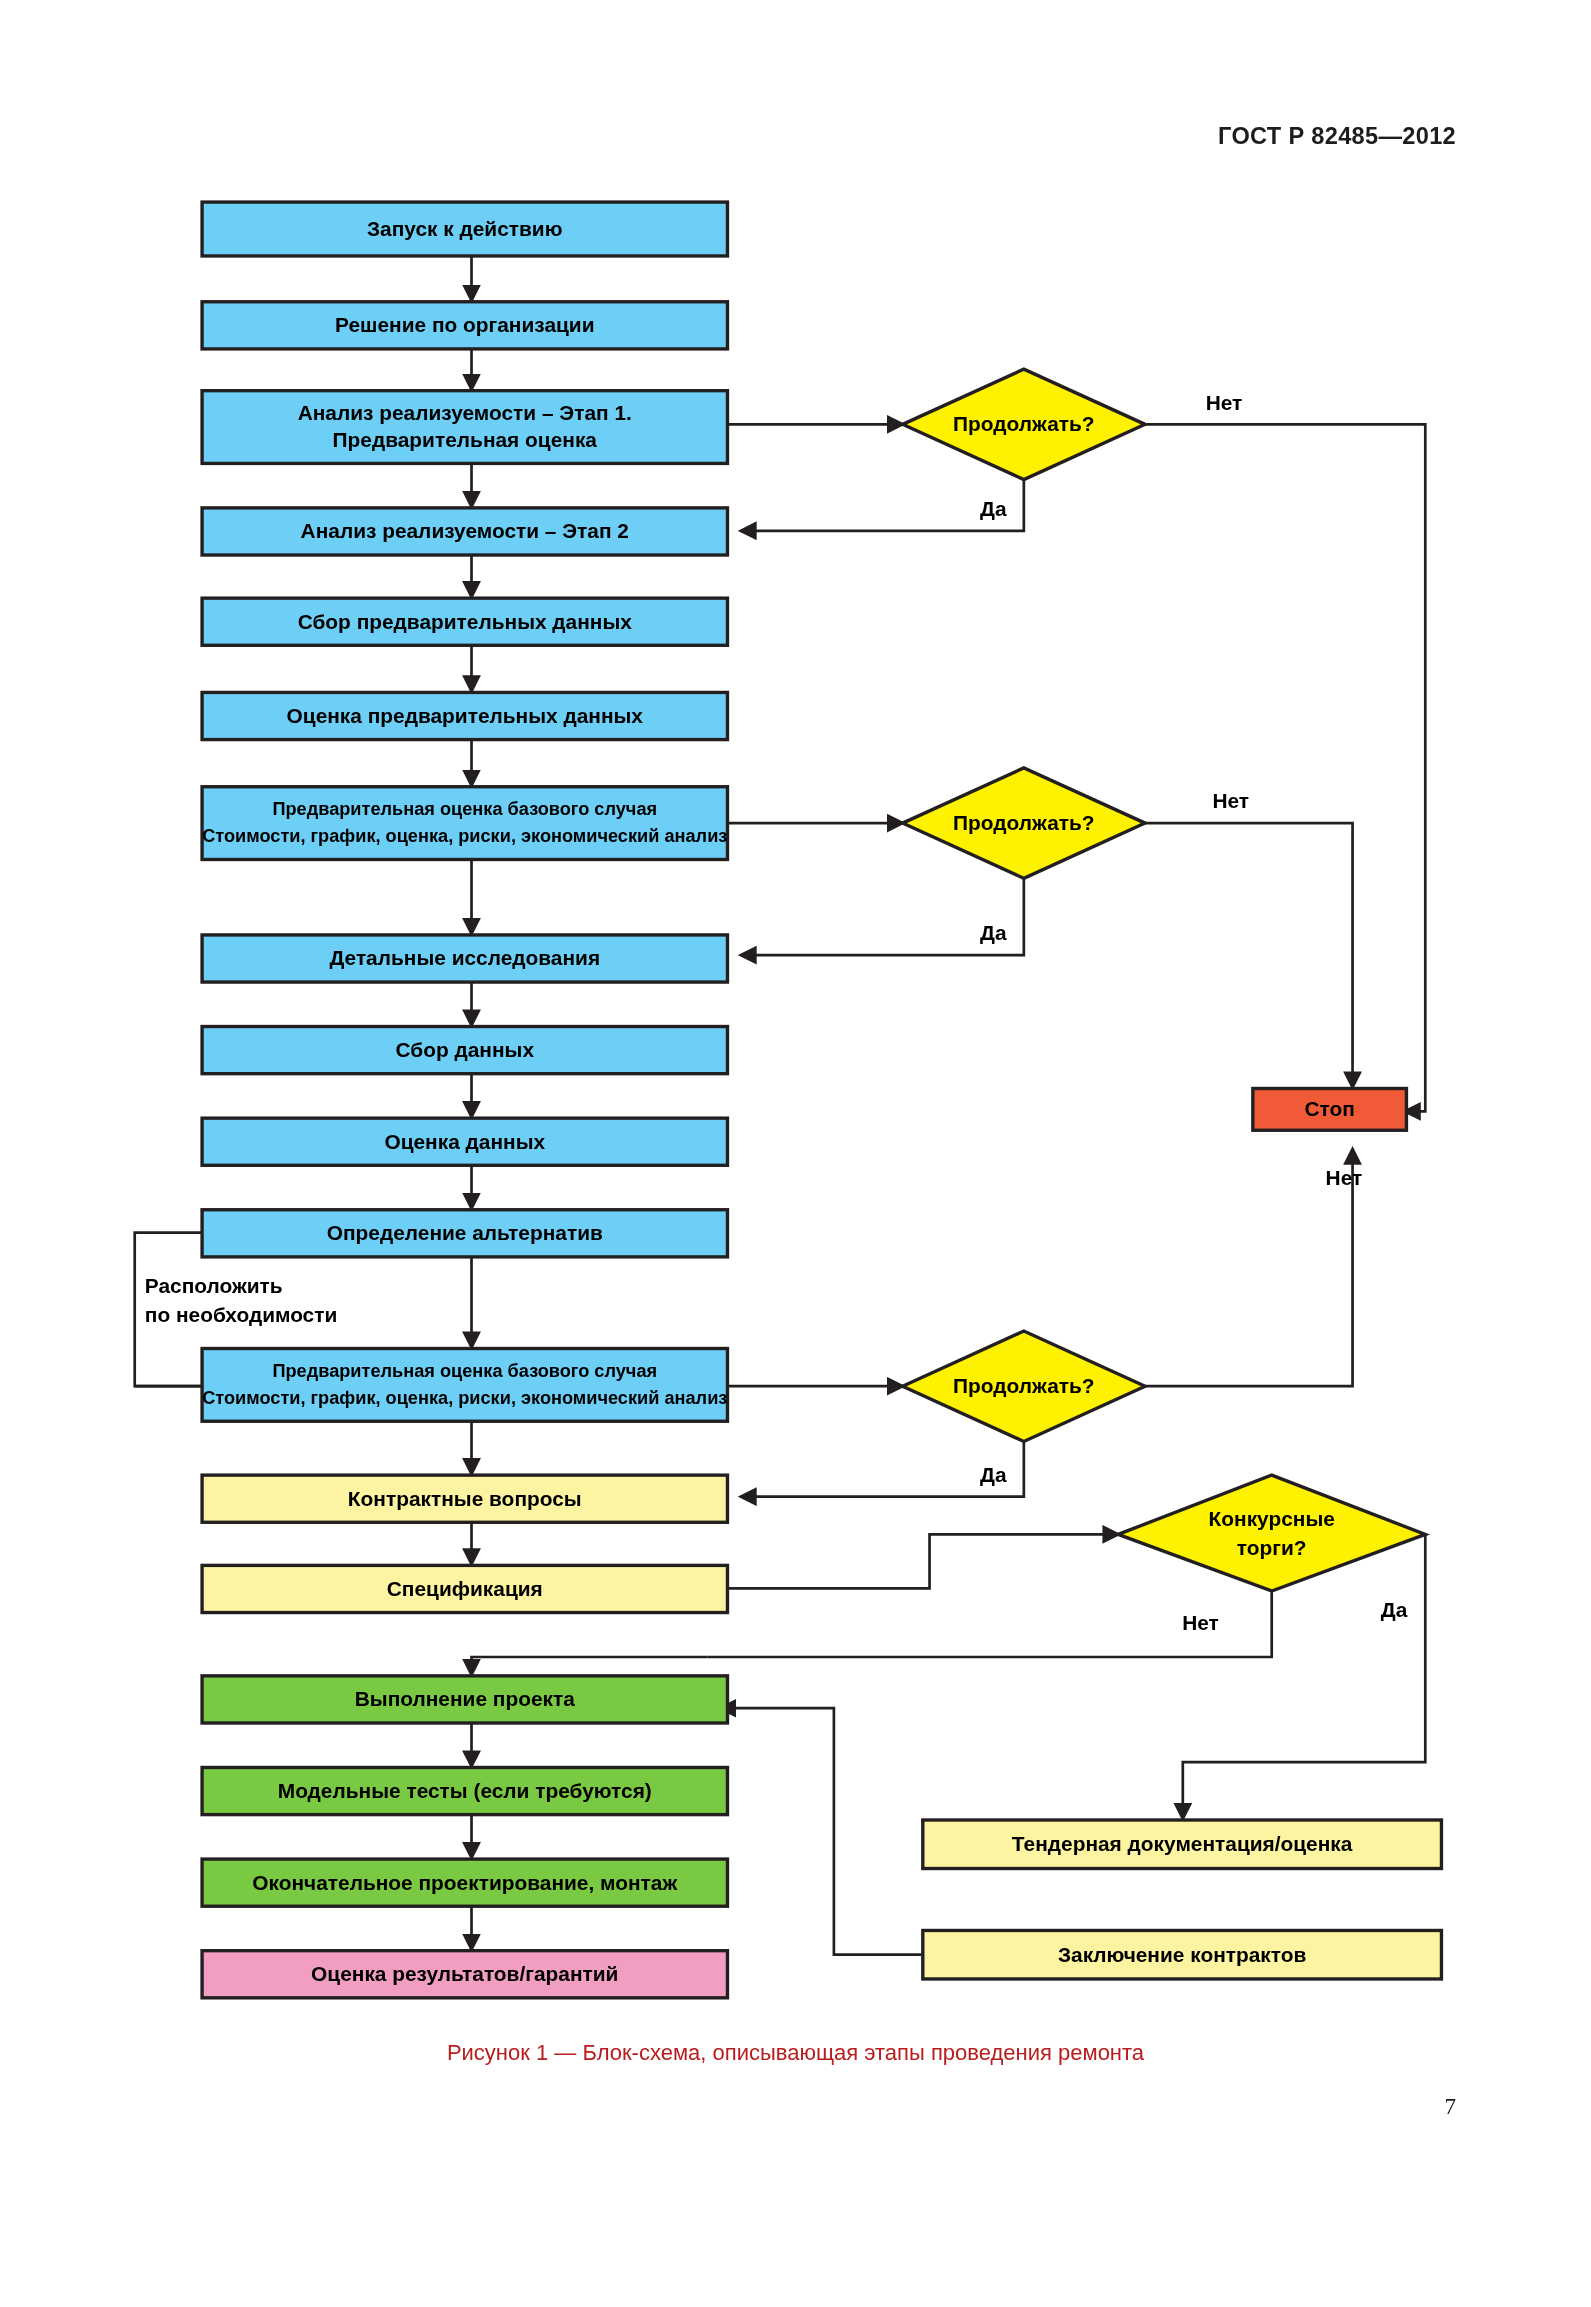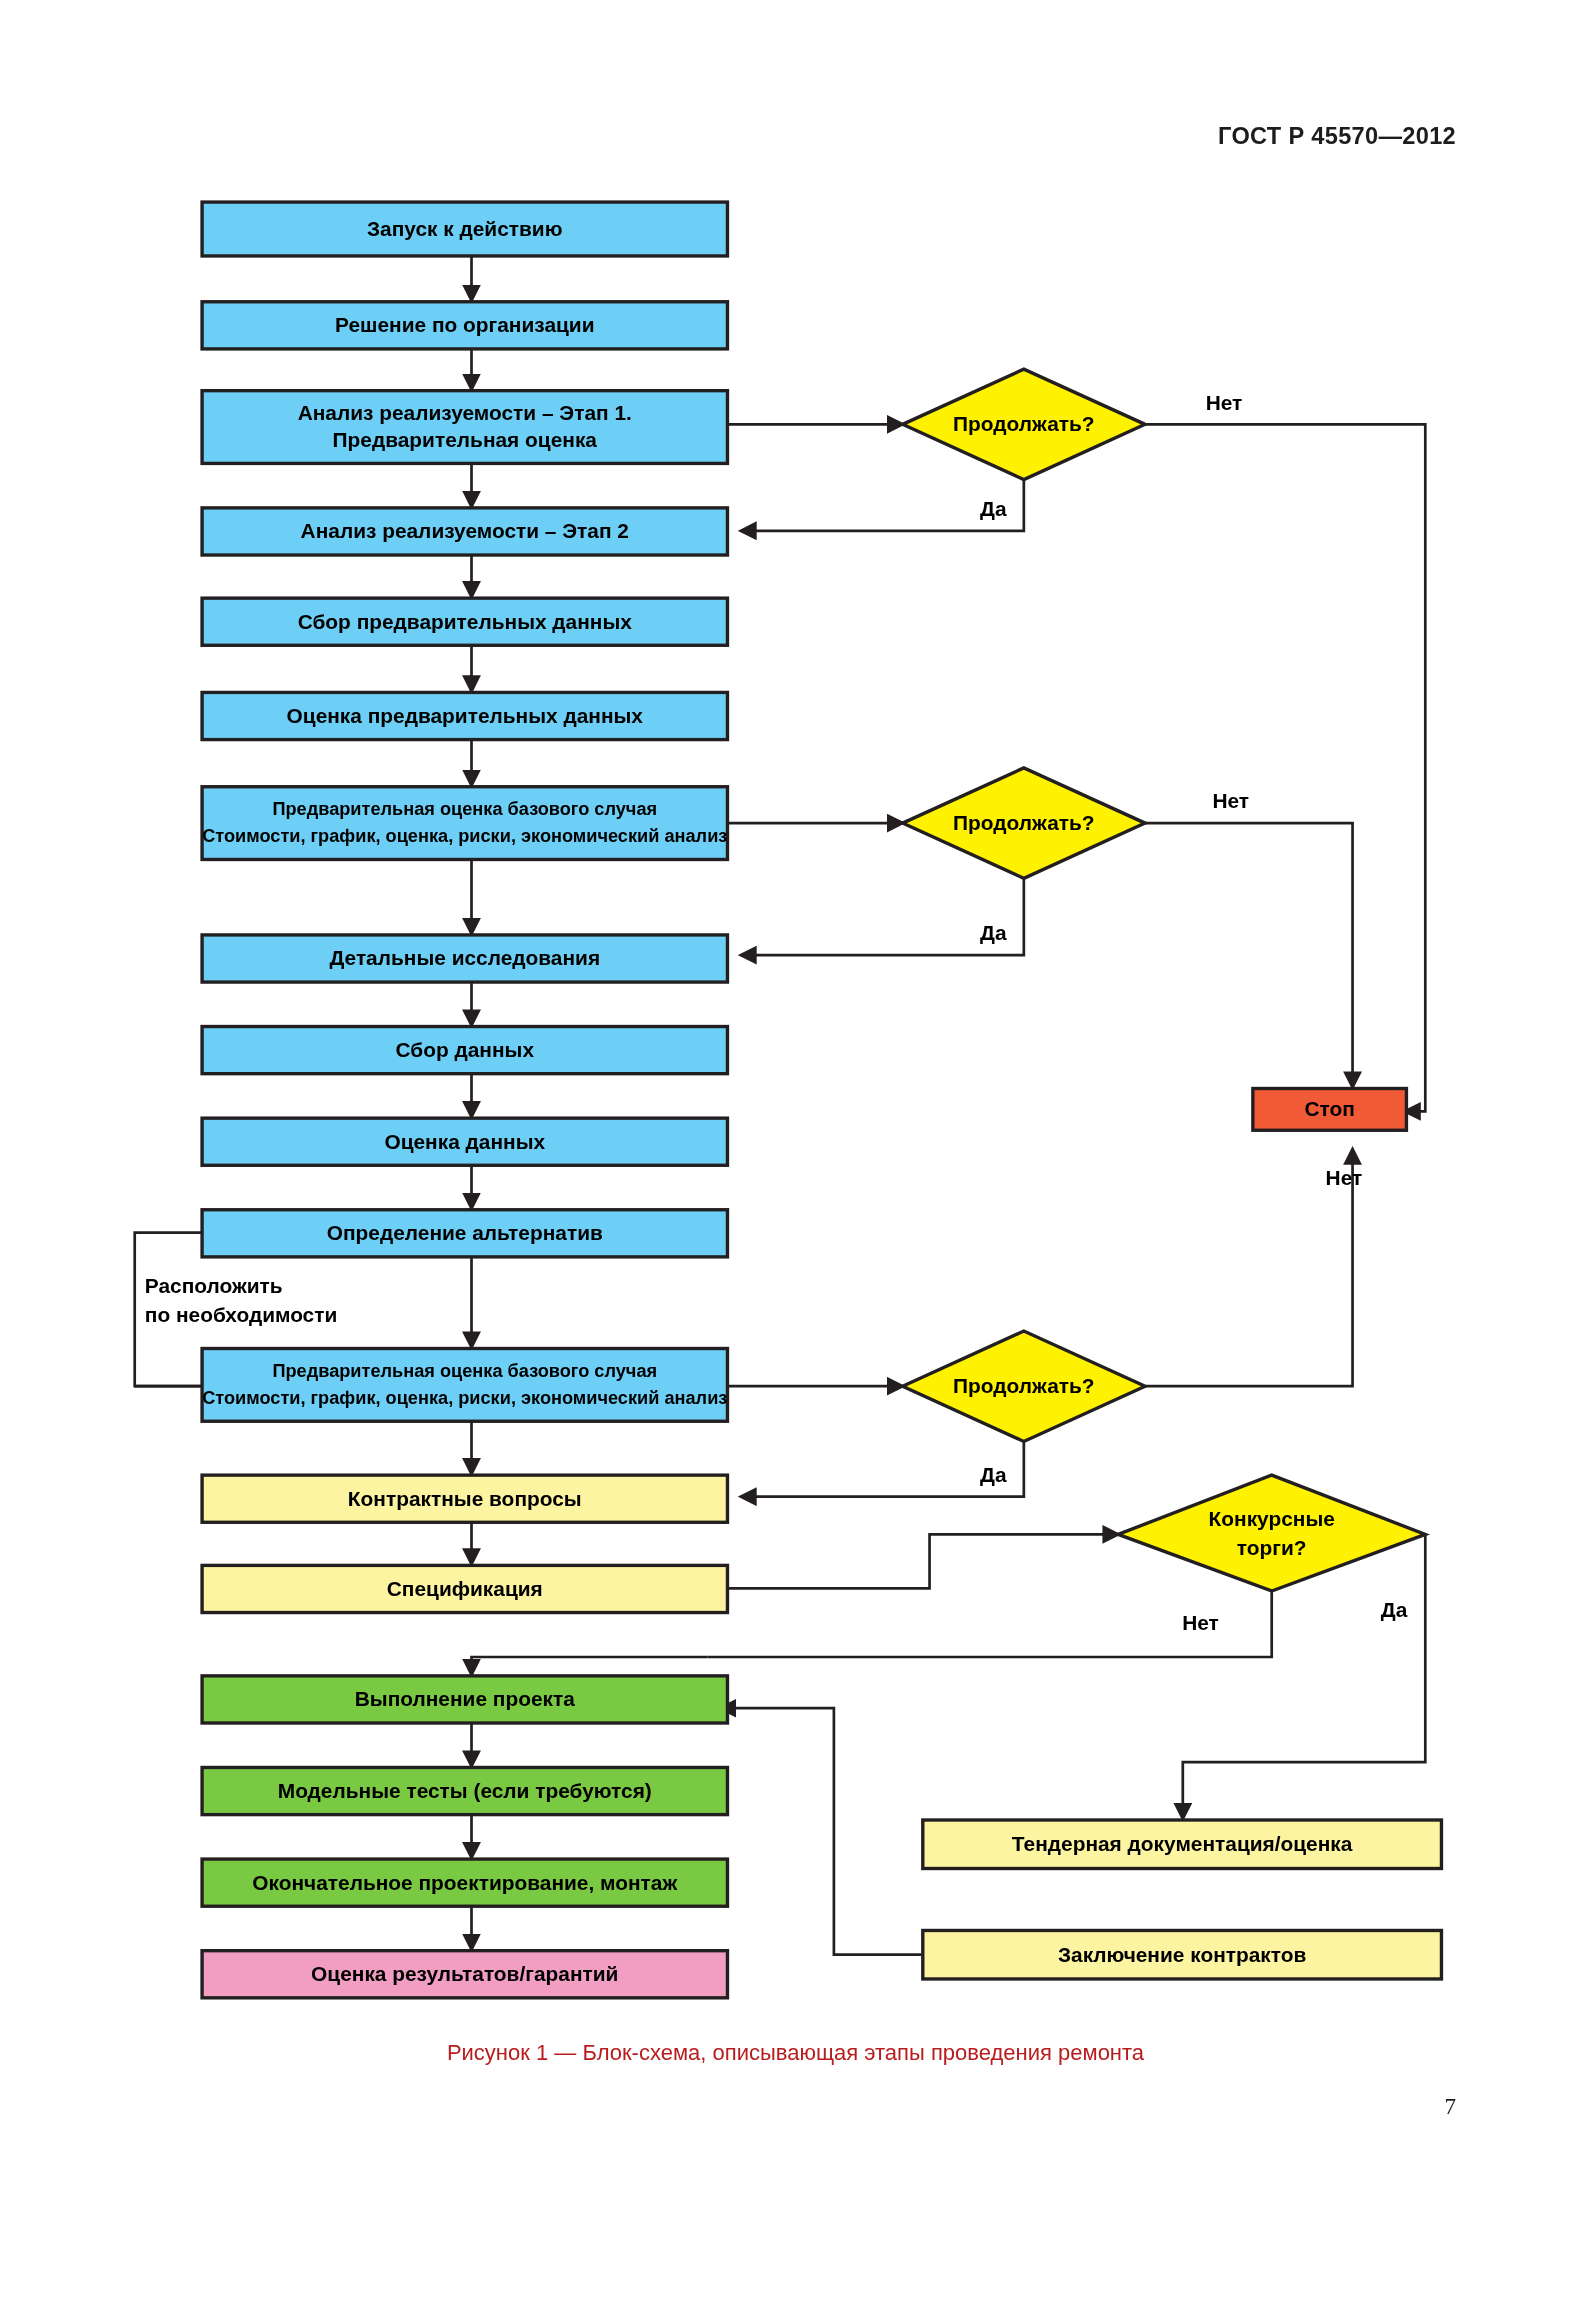--- a/index.html
+++ b/index.html
@@ -90,21 +90,21 @@
     font-weight: bold;
     font-size: 31px;
     fill: #000000;
   }
 </style>
 </head>
 <body>
 
 <div class="page">
 
-  <div class="doc-header">ГОСТ Р 45570—2012</div>
+  <div class="doc-header">ГОСТ Р 82485—2012</div>
 
   <svg class="flow" viewBox="0 0 2362 3425" xmlns="http://www.w3.org/2000/svg">
 
     <defs>
       <marker id="arrow" viewBox="0 0 12 12" refX="10" refY="6" markerWidth="7" markerHeight="7" orient="auto-start-reverse">
         <path d="M 0 0 L 12 6 L 0 12 z" fill="#231f20"></path>
       </marker>
     </defs>
 
     <g>

